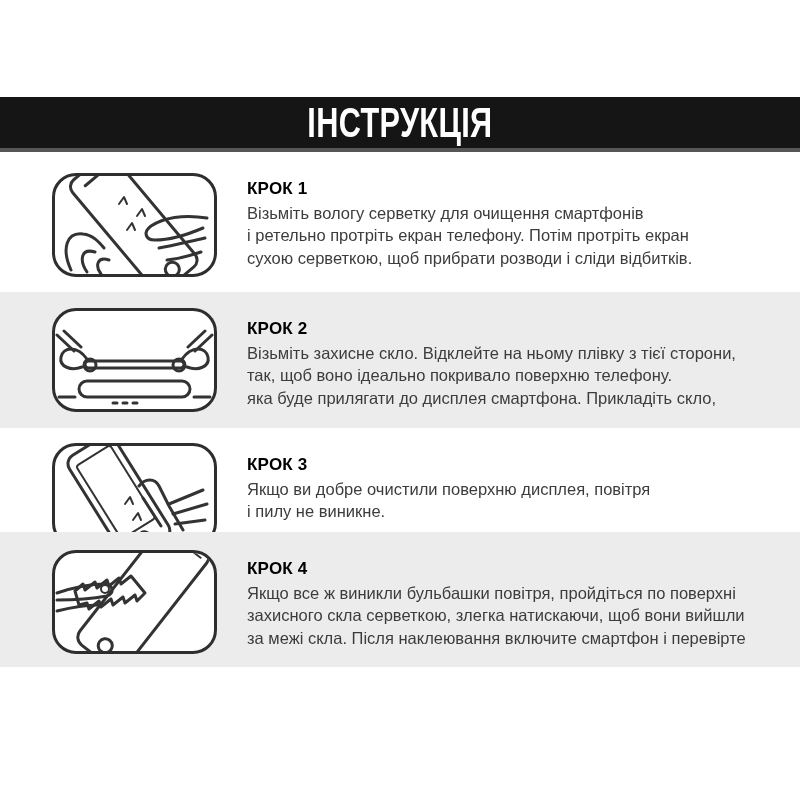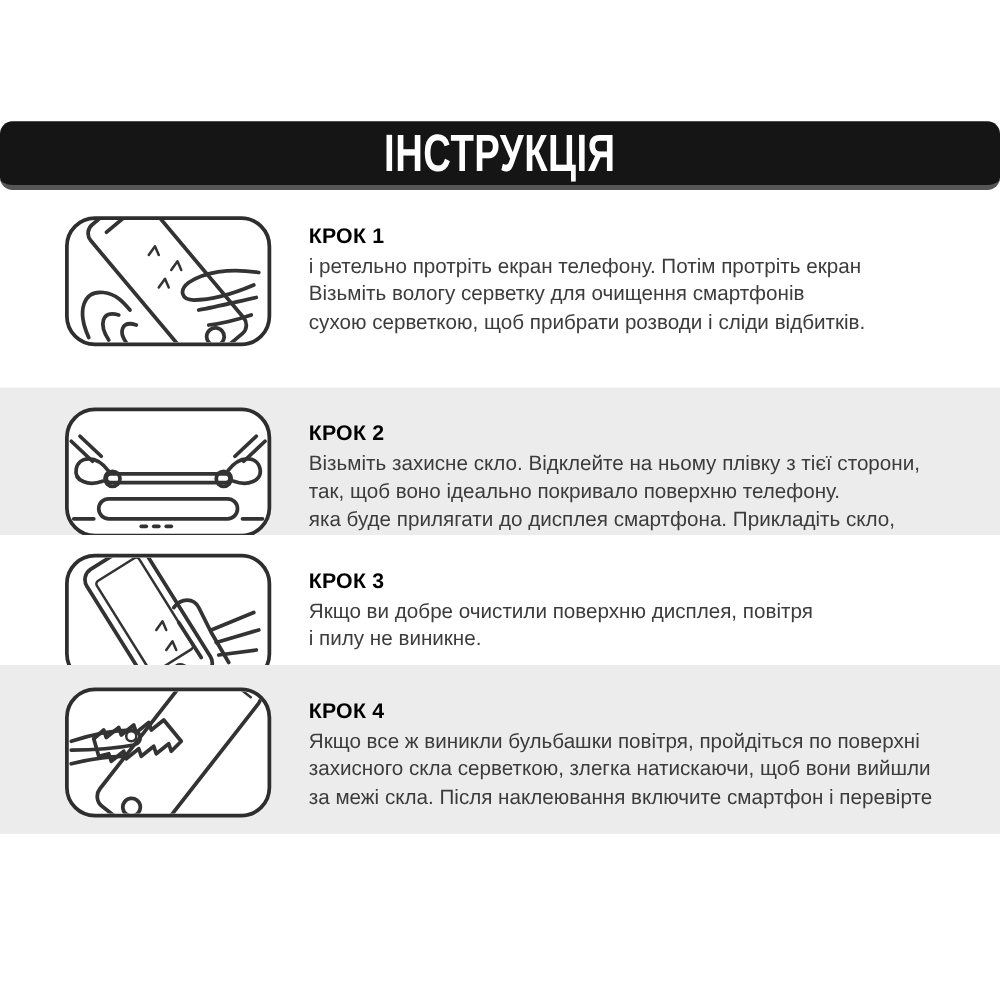--- a/index.html
+++ b/index.html
@@ -4,30 +4,30 @@
 <style>
   html,body { margin:0; padding:0; background:#ffffff; }
   .page {
     position:relative; width:800px; height:800px; overflow:hidden;
     background:#ffffff; font-family:"Liberation Sans", sans-serif;
   }
   
   .banner {
     position:absolute; left:0; top:97px; width:800px; height:51px;
     background:#151515; border-bottom:4px solid #565656;
-    display:flex; align-items:center; justify-content:center;border-radius:10px;
+    display:flex; align-items:center; justify-content:center;
   }
   .banner-title {
     color:#ffffff; font-weight:bold; font-size:42px; line-height:42px;
     letter-spacing:0.5px; transform:scaleX(0.73); white-space:nowrap;
   }
   
   .step-row { position:absolute; left:0; width:800px; }
   .row1 { top:152px; height:140px; background:#ffffff; }
-  .row2 { top:292px; height:156px; background:#ececec;margin-top:18px; }
+  .row2 { top:292px; height:156px; background:#ececec; }
   .row3 { top:428px; height:137px; background:#ffffff; }
   .row4 { top:532px; height:135px; background:#ececec; }
 
   .figure {
     position:absolute; left:52px; width:159px; height:98px;
     border:3px solid #2e2e2e; border-radius:24px; background:#ffffff;
     overflow:hidden;
   }
   .row1 .figure { top:21px; }
   .row2 .figure { top:16px; }
@@ -70,22 +70,22 @@
           <path d="M150,62 C132,66 116,70 104,72"></path>
           <path d="M146,76 C134,80 122,83 112,84"></path>
           <path class="thin" d="M64,28 l5,-7 l3,7"></path>
           <path class="thin" d="M82,40 l5,-7 l3,7"></path>
           <path class="thin" d="M72,54 l5,-7 l3,7"></path>
         </g>
       </svg>
     </div>
     <div class="text-block">
       <div class="step-label">КРОК 1</div>
+      <div class="step-line">Візьміть вологу серветку для очищення смартфонів</div>
       <div class="step-line">і ретельно протріть екран телефону. Потім протріть екран</div>
-      <div class="step-line">Візьміть вологу серветку для очищення смартфонів</div>
       <div class="step-line">сухою серветкою, щоб прибрати розводи і сліди відбитків.</div>
     </div>
   </div>
 
   <div class="step-row row2">
     <div class="figure">
       <svg width="159" height="98" viewBox="0 0 159 98">
         <g class="art">
           <line x1="4" y1="86" x2="20" y2="86"></line>
           <line x1="139" y1="86" x2="155" y2="86"></line>

